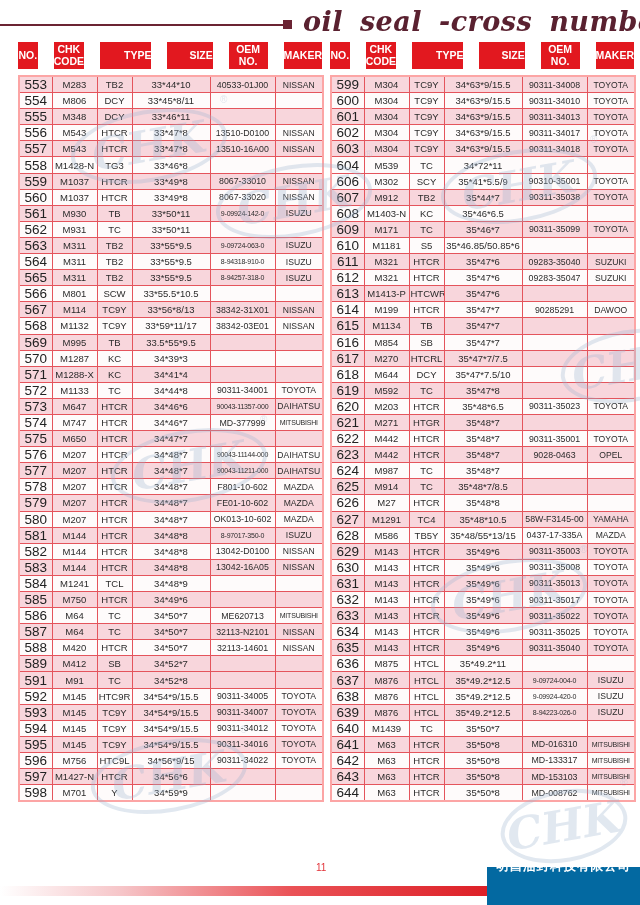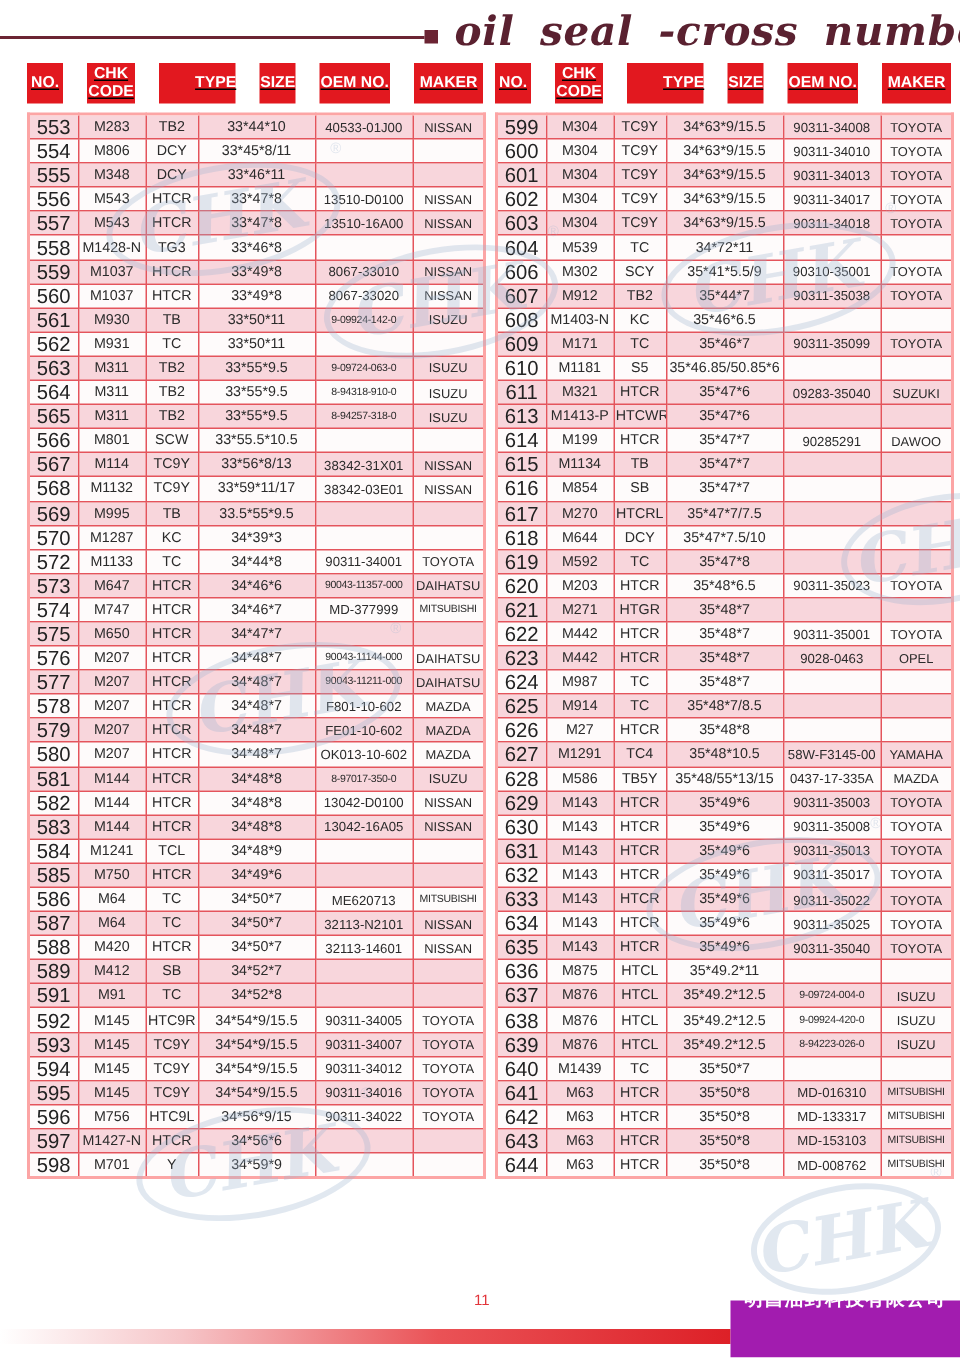--- a/index.html
+++ b/index.html
@@ -12,27 +12,27 @@
   .top-square{position:absolute;left:283px;top:20px;width:9px;height:9px;background:#6b2433;}
   .page-title{
     position:absolute;left:303px;top:6px;width:330px;
     font-family:"DejaVu Serif",serif;font-style:italic;font-weight:bold;
     font-size:27px;color:#5a2130;letter-spacing:.5px;word-spacing:7px;white-space:nowrap;
   }
   
   .tbl-wrap{position:absolute;top:42px;width:304px;}
   .tbl-left{left:18px;}
   .tbl-right{left:330px;}
-  .hdr{display:flex;gap:16px;height:27px;text-decoration:underline;}
+  .hdr{display:flex;gap:16px;height:27px;}
   .hdr .hcell{
     background:#e2181f;color:#fff;font-weight:bold;font-size:10.5px;line-height:1.05;
     display:flex;align-items:center;justify-content:center;text-align:center;
   }
   .h-no{width:33px;} .h-chk{width:44px;} .h-type{width:34px;padding-left:24px;}
-  .h-size{width:79px;flex:1;} .h-oem{width:65px;} .h-maker{width:63px;}
+  .h-size{width:79px;flex:1;padding-left:22px;} .h-oem{width:65px;} .h-maker{width:63px;}
   .body-tbl{
     margin-top:6px;border-collapse:collapse;width:100%;
     border:2px solid #fca5a5;table-layout:fixed;
   }
   .body-tbl td{
     border:1px solid #e4545c;height:15.1px;padding:0 1px;text-align:center;
     color:#2b2b2b;font-size:9.5px;overflow:hidden;white-space:nowrap;
   }
   .body-tbl col.g-no{width:33px;} .body-tbl col.g-chk{width:45px;}
   .body-tbl col.g-type{width:35px;} .body-tbl col.g-size{width:78px;}
@@ -56,21 +56,21 @@
     :1;
   }
   .wm .wm-r{position:absolute;right:-10px;top:-6px;font-size:10px;color:#9db4cf;transform:rotate(10deg);}
   
   .page-num{position:absolute;left:316px;top:862px;color:#e2343a;font-size:10px;z-index:3;}
   .foot-bar{
     position:absolute;left:0;top:886px;width:487px;height:10px;z-index:2;
     background:linear-gradient(to right,rgba(255,255,255,0) 0%,#f6c5c8 25%,#ea5256 60%,#dd2027 100%);
   }
   .company-box{
-    position:absolute;left:487px;top:867px;width:153px;height:38px;background:#a21caf;z-index:4;
+    position:absolute;left:487px;top:867px;width:153px;height:38px;background:#0369a1;z-index:4;
     display:flex;flex-direction:column;align-items:center;justify-content:center;gap:32px;
   }
   .company-cn{color:#fff;font-weight:bold;font-size:12.5px;letter-spacing:1px;white-space:nowrap;}
   .company-en{color:#fff;font-weight:bold;font-size:6.8px;letter-spacing:.2px;white-space:nowrap;margin-top:1px;}
 </style>
 </head>
 <body>
 
 <div class="top-rule"></div>
 <div class="top-square"></div>
@@ -265,20 +265,28 @@
           <td class="c-maker"></td>
         </tr>
         <tr class="white">
           <td class="c-no">570</td>
           <td class="c-chk">M1287</td>
           <td class="c-type">KC</td>
           <td class="c-size">34*39*3</td>
           <td class="c-oem"></td>
           <td class="c-maker"></td>
         </tr>
+        <tr class="pink">
+          <td class="c-no">571</td>
+          <td class="c-chk">M1288-X</td>
+          <td class="c-type">KC</td>
+          <td class="c-size">34*41*4</td>
+          <td class="c-oem"></td>
+          <td class="c-maker"></td>
+        </tr>
         <tr class="white">
           <td class="c-no">572</td>
           <td class="c-chk">M1133</td>
           <td class="c-type">TC</td>
           <td class="c-size">34*44*8</td>
           <td class="c-oem">90311-34001</td>
           <td class="c-maker">TOYOTA</td>
         </tr>
         <tr class="pink">
           <td class="c-no">573</td>
@@ -592,20 +600,28 @@
           <td class="c-maker"></td>
         </tr>
         <tr class="pink">
           <td class="c-no">611</td>
           <td class="c-chk">M321</td>
           <td class="c-type">HTCR</td>
           <td class="c-size">35*47*6</td>
           <td class="c-oem">09283-35040</td>
           <td class="c-maker">SUZUKI</td>
         </tr>
+        <tr class="white">
+          <td class="c-no">612</td>
+          <td class="c-chk">M321</td>
+          <td class="c-type">HTCR</td>
+          <td class="c-size">35*47*6</td>
+          <td class="c-oem">09283-35047</td>
+          <td class="c-maker">SUZUKI</td>
+        </tr>
         <tr class="pink">
           <td class="c-no">613</td>
           <td class="c-chk">M1413-P</td>
           <td class="c-type">HTCWR</td>
           <td class="c-size">35*47*6</td>
           <td class="c-oem"></td>
           <td class="c-maker"></td>
         </tr>
         <tr class="white">
           <td class="c-no">614</td>

